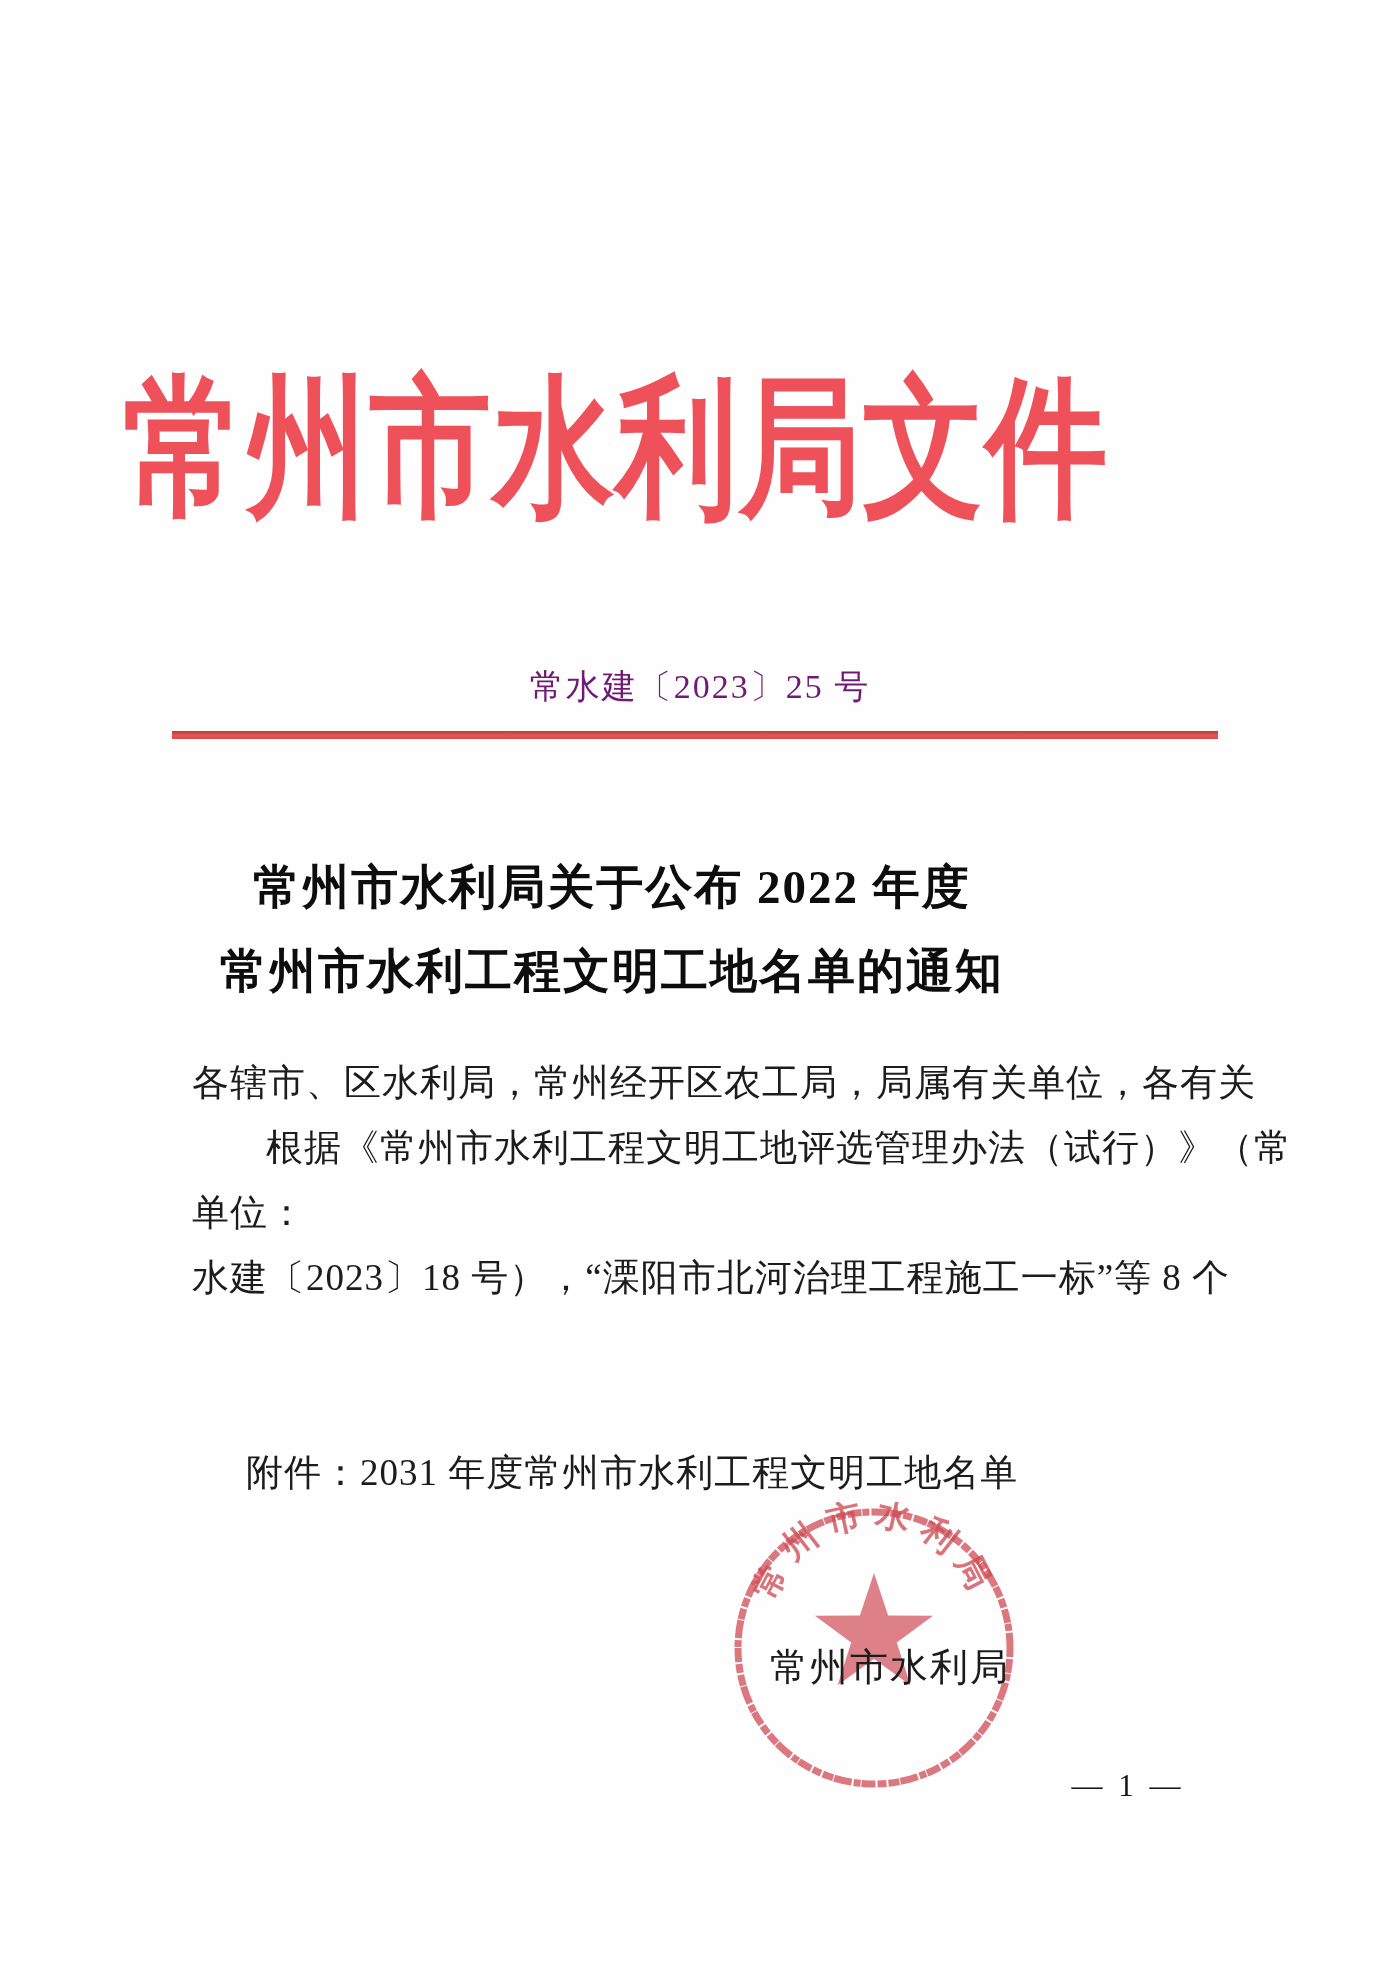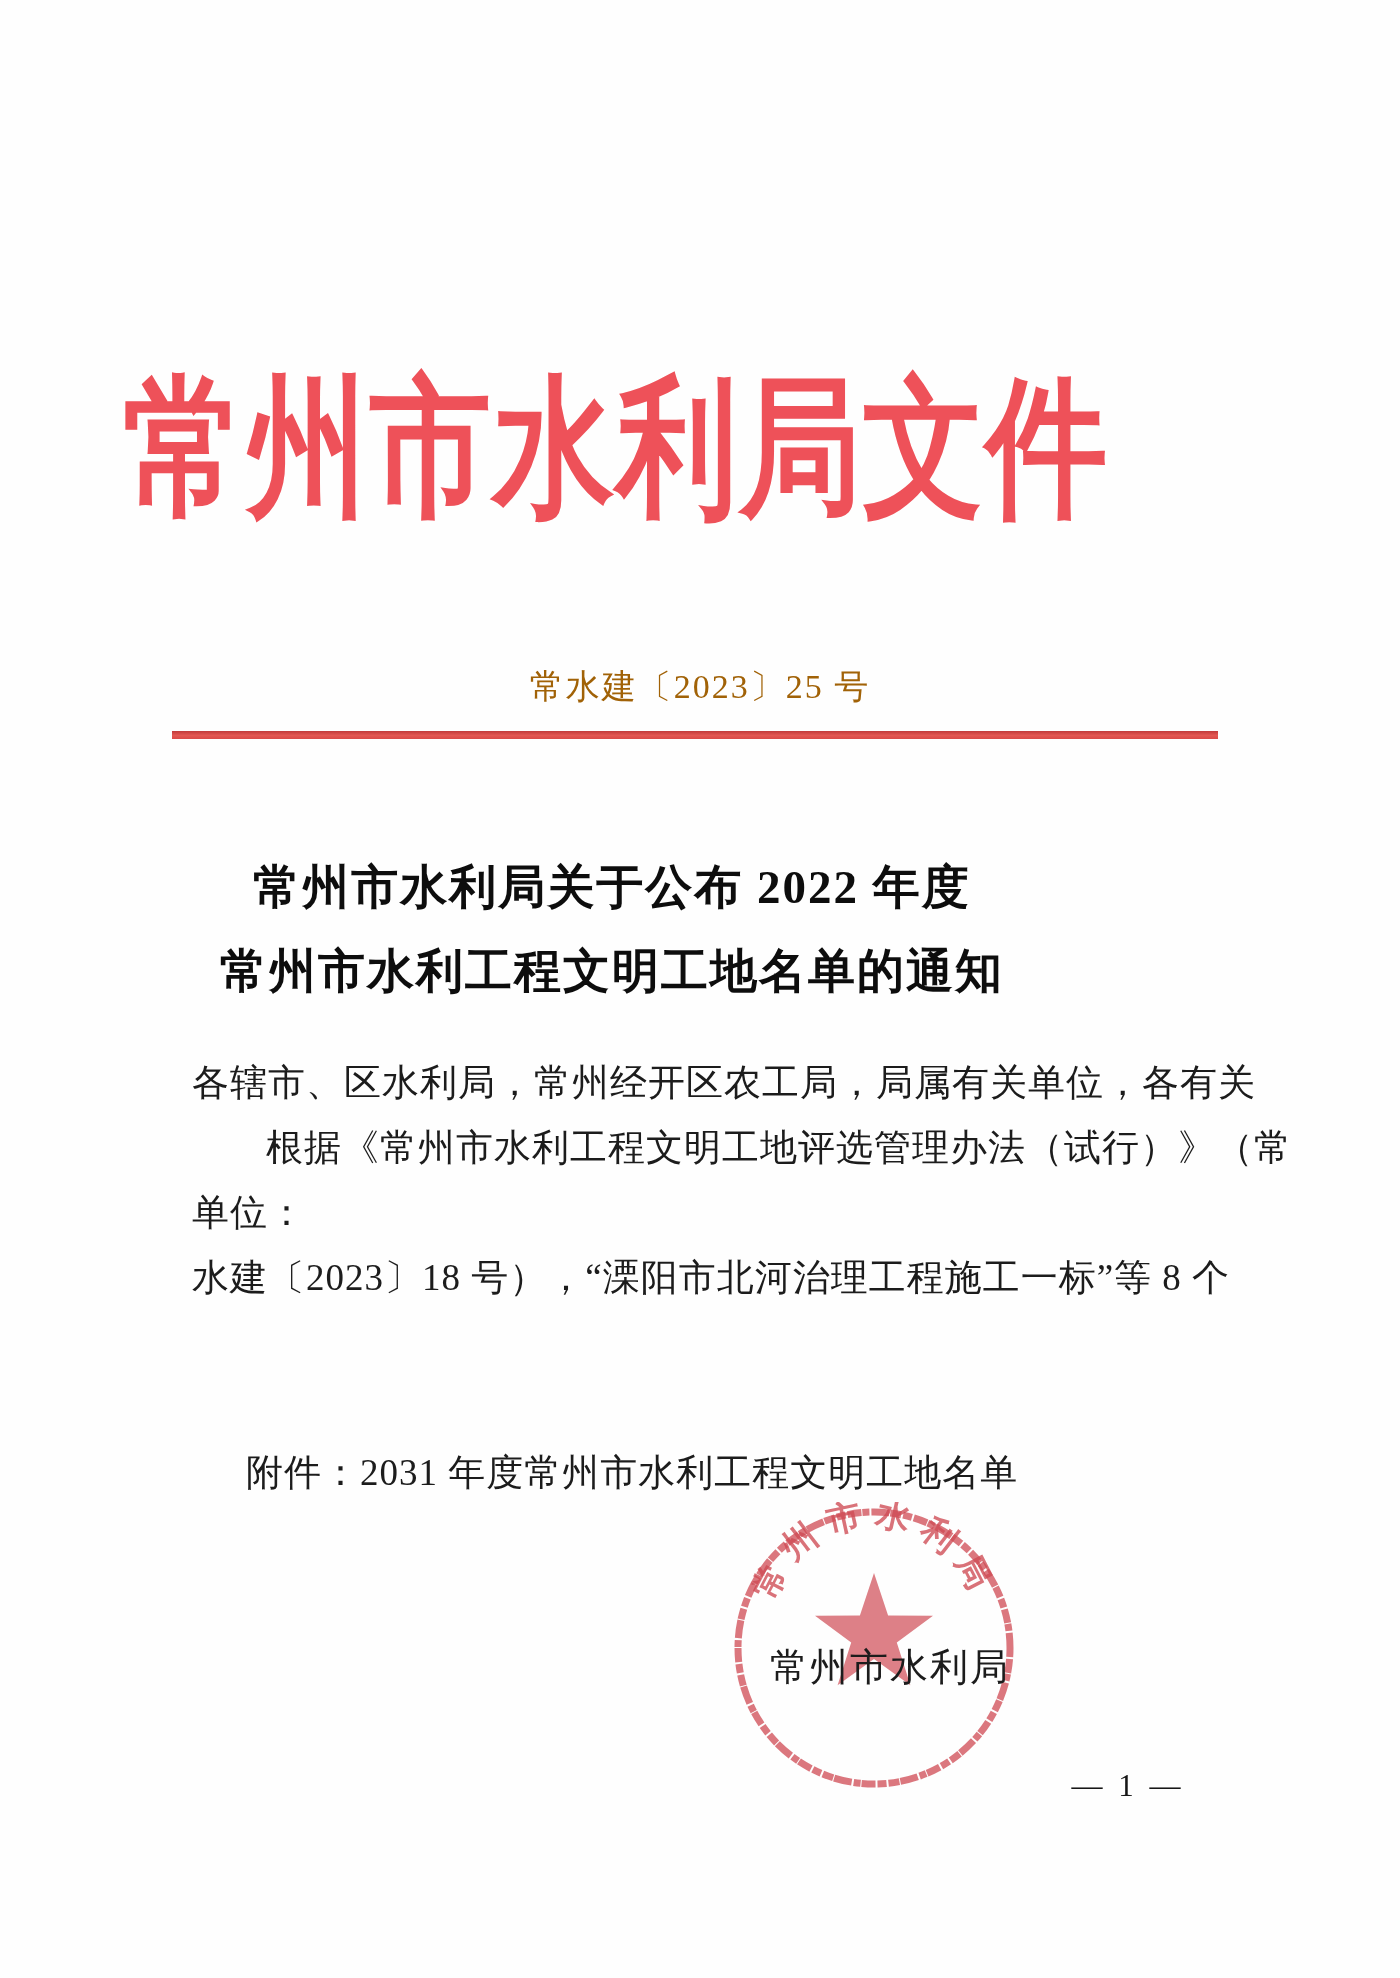--- a/index.html
+++ b/index.html
@@ -22,21 +22,21 @@
     font-weight:bold;
     color:#ee5159;
     transform:scaleX(0.80);
     transform-origin:center;
     letter-spacing:2px;
   }
   
   .doc-number{
     position:absolute;top:664px;left:0;width:1400px;
     text-align:center;
-    font-size:34px;letter-spacing:2px;color:#a16207;
+    font-size:34px;letter-spacing:2px;color:#701a75;
   }
   
   .red-rule{
     position:absolute;top:731px;left:172px;width:1046px;height:8px;
     background:linear-gradient(#c13a3a,#e25752 55%,#d94a48);
   }
   
   .heading{
     position:absolute;left:0;width:1224px;text-align:center;
     font-weight:bold;color:#0d0d0d;font-size:47px;letter-spacing:2px;

